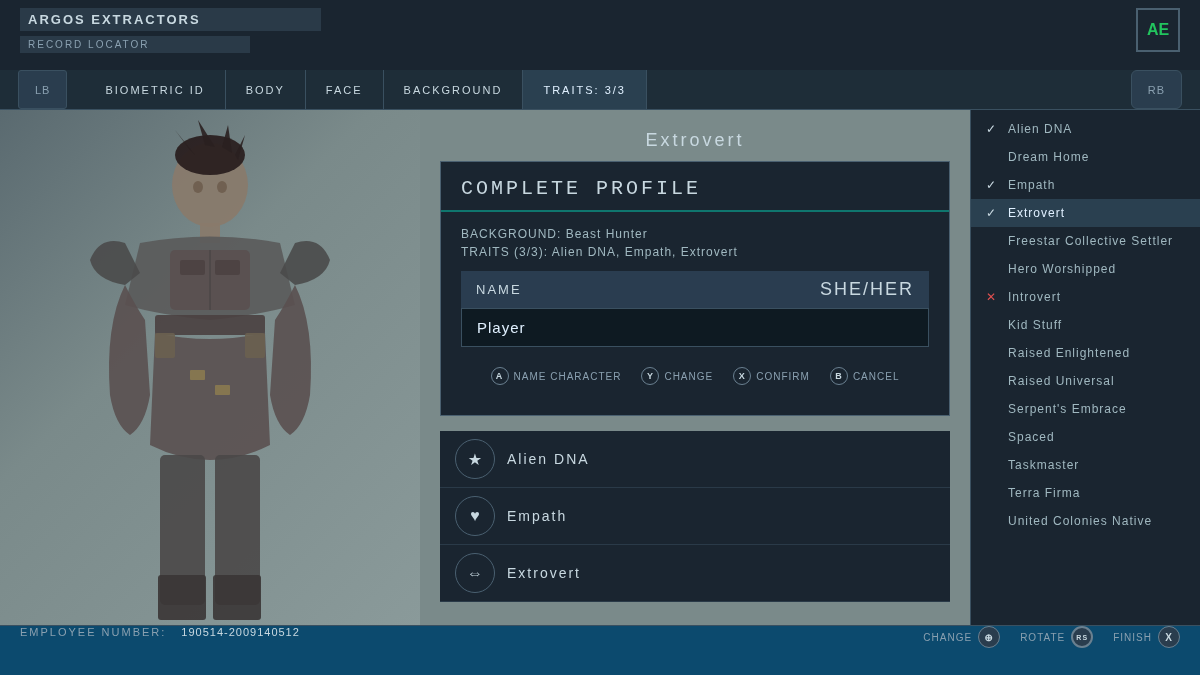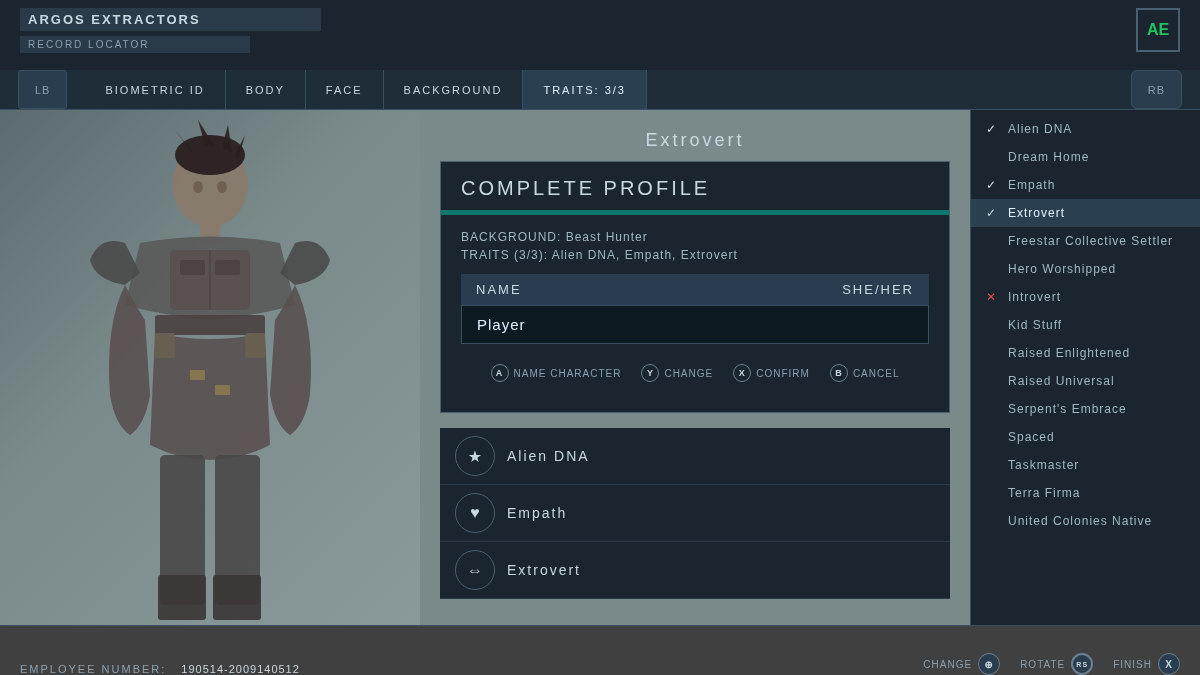--- a/index.html
+++ b/index.html
@@ -126,21 +126,22 @@
       background: #1a2530;
       border: 1px solid #4a6070;
       padding: 0;
       position: relative;
     }
     .modal-title {
       color: #c8d8e0;
       font-size: 20px;
       letter-spacing: 3px;
       padding: 15px 20px 10px;
-      border-bottom: 5px solid #0f766e;
+      border-bottom: 2px solid #0f766e;
+      font-family: Liberation Mono, monospace;
     }
     .modal-content {
       padding: 15px 20px;
     }
     .modal-line {
       color: #a0b8c0;
       font-size: 12px;
       letter-spacing: 1px;
       margin-bottom: 4px;
     }
@@ -152,21 +153,21 @@
       padding: 8px 15px;
       margin-top: 12px;
     }
     .name-label {
       color: #c8d8e0;
       font-size: 13px;
       letter-spacing: 2px;
     }
     .pronoun-label {
       color: #c8d8e0;
-      font-size: 13px;
+      font-size: 18px;
       letter-spacing: 2px;
     }
     .name-input-row {
       background: #0e1a22;
       border: 1px solid #3a5060;
       padding: 10px 15px;
       color: #e0f0ff;
       font-size: 15px;
       letter-spacing: 1px;
       margin-bottom: 15px;
@@ -261,24 +262,24 @@
     .indent {
       width: 14px;
       flex-shrink: 0;
     }
 
     
     .bottom-bar {
       position: absolute;
       bottom: 0; left: 0; right: 0;
       height: 50px;
-      background: #404040;
+      background: #0c4a6e;
       border-top: 1px solid #3a5060;
       display: flex;
-      align-items: flex-end;
+      align-items: flex-start;
       padding: 0 20px;
     }
     .employee-label {
       color: #8aa0b0;
       font-size: 11px;
       letter-spacing: 2px;
     }
     .employee-number {
       color: #c8d8e0;
       font-size: 11px;

